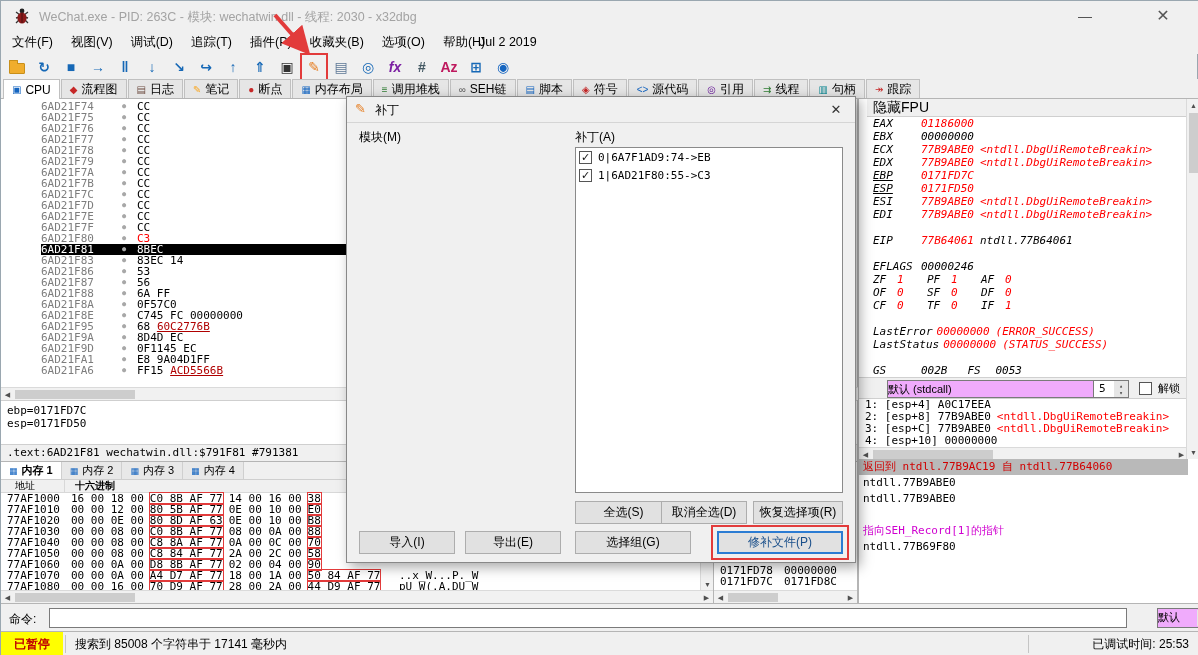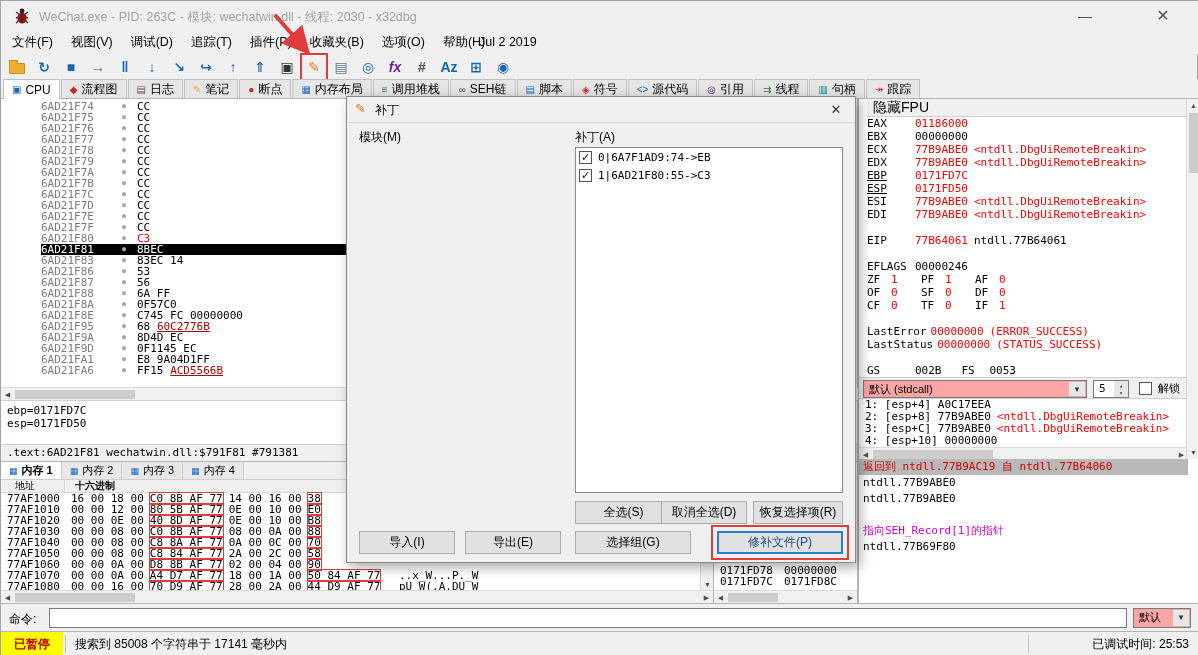--- a/index.html
+++ b/index.html
@@ -74,30 +74,30 @@
 
 .stack-pane{position:absolute;left:713px;top:460px;width:144px;height:142px;background:#fff;border-top:1px solid #b5b5b5;border-right:1px solid #b5b5b5;}
 .stack-rows{position:absolute;left:0;top:103px;width:100%;font-family:"DejaVu Sans Mono",monospace;}
 .srow{height:11px;line-height:11px;font-size:11px;padding-left:6px;white-space:nowrap;}
 .saddr{display:inline-block;width:64px;}
 
 
 .right-col{position:absolute;left:857px;top:98px;width:341px;height:504px;background:#fff;border-left:1px solid #b5b5b5;}
 .fpubar{position:absolute;left:8px;top:0;width:100%;height:18px;background:#f0f0f0;border-bottom:1px solid #cfcfcf;font-size:14px;line-height:17px;padding-left:6px;}
 .registers-list{position:absolute;left:0;top:18px;width:329px;}
-.rrow{height:13px;line-height:13px;font-size:11px;padding-left:8px;display:flex;white-space:nowrap;}
+.rrow{height:13px;line-height:13px;font-size:11px;padding-left:14px;display:flex;white-space:nowrap;font-style:italic;}
 .rname{min-width:44px;margin-right:4px;}
 .rname.ul{text-decoration:underline;}
 .rname.gs2{min-width:24px;margin-left:14px;}
 .rval{margin-right:6px;}
 .chg{color:#ff0000;}
 .rfname{width:24px;}
 .rfval{width:30px;color:#ff0000;}
 .convrow{position:absolute;left:0;top:278px;width:329px;height:22px;background:#f0f0f0;border-top:1px solid #d0d0d0;border-bottom:1px solid #d0d0d0;}
-.combo{background:#fca5a5;border:1px solid #7a7a7a;font-size:11px;line-height:16px;padding-left:5px;position:relative;white-space:nowrap;}
+.combo{background:#f0abfc;border:1px solid #7a7a7a;font-size:11px;line-height:16px;position:relative;white-space:nowrap;margin-left:24px;}
 .combo .combo-arrow{position:absolute;right:1px;top:1px;bottom:1px;width:16px;background:#e6e6e6;text-align:center;font-size:9px;line-height:15px;color:#333;}
 .conv-combo{position:absolute;left:4px;top:2px;width:224px;height:18px;}
 .spinner{position:absolute;left:234px;top:2px;width:36px;height:18px;background:#fff;border:1px solid #7a7a7a;font-size:11px;line-height:16px;padding-left:5px;}
 .spin-arrows{position:absolute;right:0;top:0;bottom:0;width:14px;background:#e6e6e6;display:flex;flex-direction:column;justify-content:center;align-items:center;font-size:6px;line-height:7px;color:#333;}
 .cbx{position:absolute;left:280px;top:4px;width:13px;height:13px;background:#fff;border:1px solid #555;}
 .unlock-label{position:absolute;left:299px;top:3px;font-size:11px;}
 .args-list{position:absolute;left:0;top:300px;width:329px;}
 .arow{height:12px;line-height:12px;font-size:11px;padding-left:6px;white-space:nowrap;}
 .anote{color:#ff0000;margin-left:6px;}
 .stackinfo{position:absolute;left:0;top:360px;width:329px;}
@@ -242,21 +242,21 @@
       <div class="tbtn">
         <span class="tglyph" style="color: rgb(22, 104, 182);">◎</span>
       </div>
       <div class="tbtn">
         <span class="tglyph" style="color: rgb(123, 31, 162); font-style: italic;">fx</span>
       </div>
       <div class="tbtn">
         <span class="tglyph" style="color: rgb(69, 90, 100);">#</span>
       </div>
       <div class="tbtn">
-        <span class="tglyph" style="color: #0369a1;">Az</span>
+        <span class="tglyph" style="color: #be185d;">Az</span>
       </div>
       <div class="tbtn">
         <span class="tglyph" style="color: rgb(22, 104, 182);">⊞</span>
       </div>
       <div class="tbtn">
         <span class="tglyph" style="color: rgb(21, 101, 192);">◉</span>
       </div>
     </div>
 
   <svg class="annot-arrow" width="60" height="48">
@@ -569,21 +569,21 @@
           <span class="mtabicon">▦</span>
           <span>内存 4</span>
         </div>
       </div>
     <div class="dump-header">
       <span class="dh-addr">地址</span><span class="dh-hex">十六进制</span>
     </div>
     <div class="dump-rows">
         <div class="mrow"><span class="maddr">77AF1000</span><span class="mgroup">16 00 18 00</span><span class="mgroup boxed">C0 8B AF 77</span><span class="mgroup">14 00 16 00</span><span class="mgroup boxed">38</span></div>
         <div class="mrow"><span class="maddr">77AF1010</span><span class="mgroup">00 00 12 00</span><span class="mgroup boxed">80 5B AF 77</span><span class="mgroup">0E 00 10 00</span><span class="mgroup boxed">E0</span></div>
-        <div class="mrow"><span class="maddr">77AF1020</span><span class="mgroup">00 00 0E 00</span><span class="mgroup boxed">40 8D AF 77</span><span class="mgroup">0E 00 10 00</span><span class="mgroup boxed">B8</span></div>
+        <div class="mrow"><span class="maddr">77AF1020</span><span class="mgroup">00 00 0E 00</span><span class="mgroup boxed">80 8D AF 63</span><span class="mgroup">0E 00 10 00</span><span class="mgroup boxed">B8</span></div>
         <div class="mrow"><span class="maddr">77AF1030</span><span class="mgroup">00 00 08 00</span><span class="mgroup boxed">C0 8B AF 77</span><span class="mgroup">08 00 0A 00</span><span class="mgroup boxed">88</span></div>
         <div class="mrow"><span class="maddr">77AF1040</span><span class="mgroup">00 00 08 00</span><span class="mgroup boxed">C8 8A AF 77</span><span class="mgroup">0A 00 0C 00</span><span class="mgroup boxed">70</span></div>
         <div class="mrow"><span class="maddr">77AF1050</span><span class="mgroup">00 00 08 00</span><span class="mgroup boxed">C8 84 AF 77</span><span class="mgroup">2A 00 2C 00</span><span class="mgroup boxed">58</span></div>
         <div class="mrow"><span class="maddr">77AF1060</span><span class="mgroup">00 00 0A 00</span><span class="mgroup boxed">D8 8B AF 77</span><span class="mgroup">02 00 04 00</span><span class="mgroup boxed">90</span></div>
         <div class="mrow"><span class="maddr">77AF1070</span><span class="mgroup">00 00 0A 00</span><span class="mgroup boxed">A4 D7 AF 77</span><span class="mgroup">18 00 1A 00</span><span class="mgroup boxed">50 84 AF 77</span><span class="mascii">..x_W...P._W</span></div>
         <div class="mrow"><span class="maddr">77AF1080</span><span class="mgroup">00 00 16 00</span><span class="mgroup boxed">70 D9 AF 77</span><span class="mgroup">28 00 2A 00</span><span class="mgroup boxed">44 D9 AF 77</span><span class="mascii">pU_W(.A.DU_W</span></div>
       </div>
     <div class="sb vsb dump-vsb">
         <span class="ar au">▲</span>
         <span class="th vth"></span>

